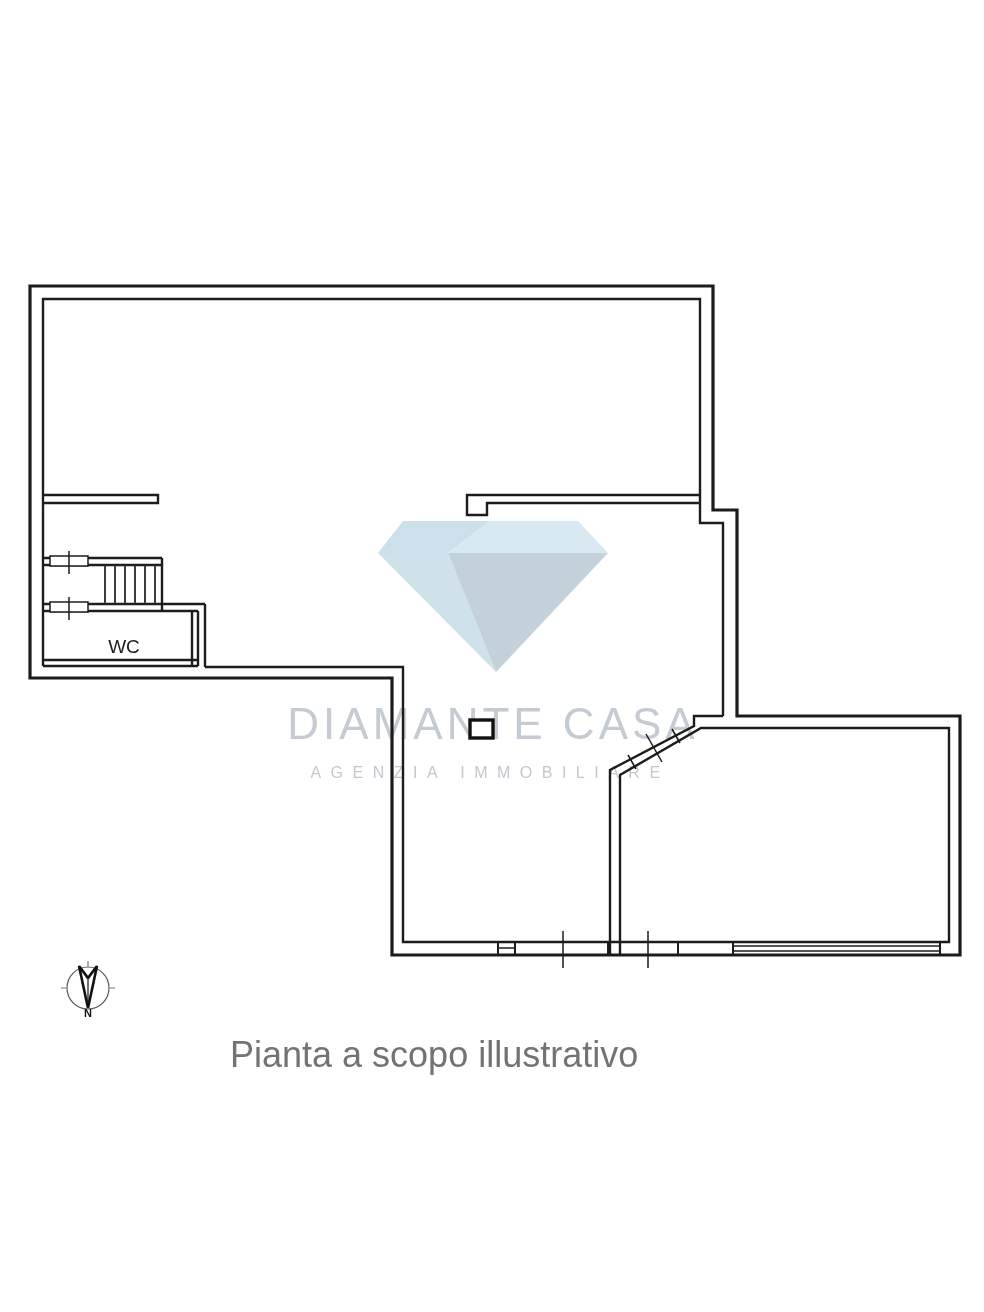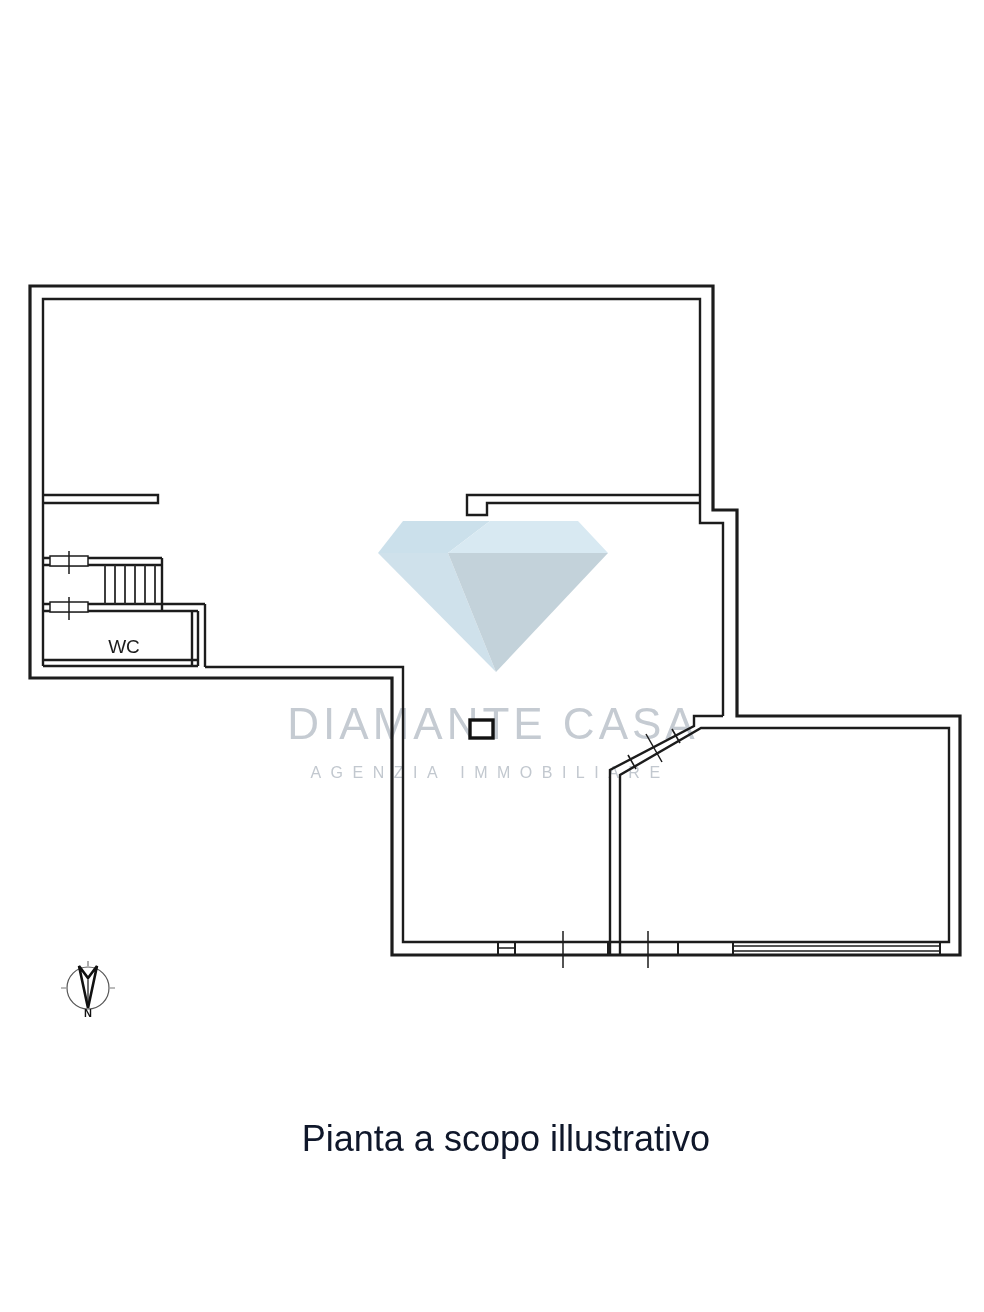--- a/index.html
+++ b/index.html
@@ -23,22 +23,22 @@
   .plan-svg{position:absolute;left:0;top:0;z-index:2;}
   .wc-label{
     position:absolute;left:96px;top:628px;width:56px;
     text-align:center;font-size:19px;font-weight:500;color:#1c1c1c;z-index:3;margin-top:8px;
   }
   .north-label{
     position:absolute;left:76px;top:1007px;width:24px;
     text-align:center;font-size:11px;font-weight:700;color:#111;z-index:3;
   }
   .caption{
-    position:absolute;left:230px;top:1118px;width:480px;
-    text-align:right;font-size:36px;font-weight:400;color:#0f172a;
+    position:absolute;left:230px;top:1034px;width:480px;
+    text-align:left;font-size:36px;font-weight:400;color:#737373;
     white-space:nowrap;z-index:3;
   }
 </style>
 </head>
 <body>
 
 <div class="canvas">
 
   <div class="wm-brand">DIAMANTE CASA</div>
   <div class="wm-tagline">AGENZIA IMMOBILIARE</div>

